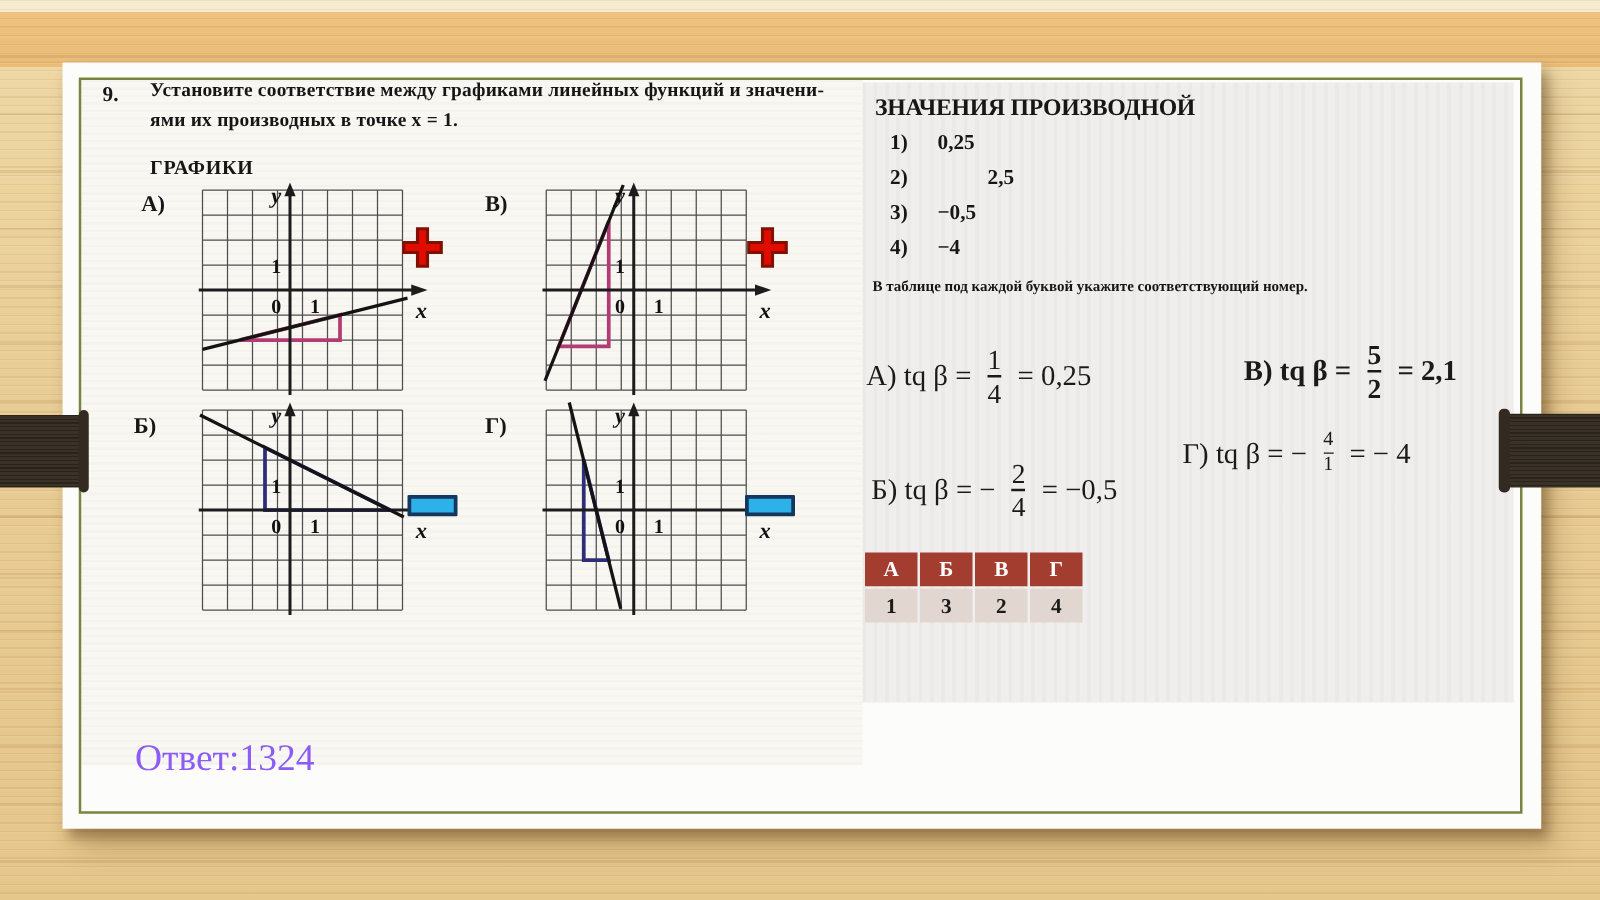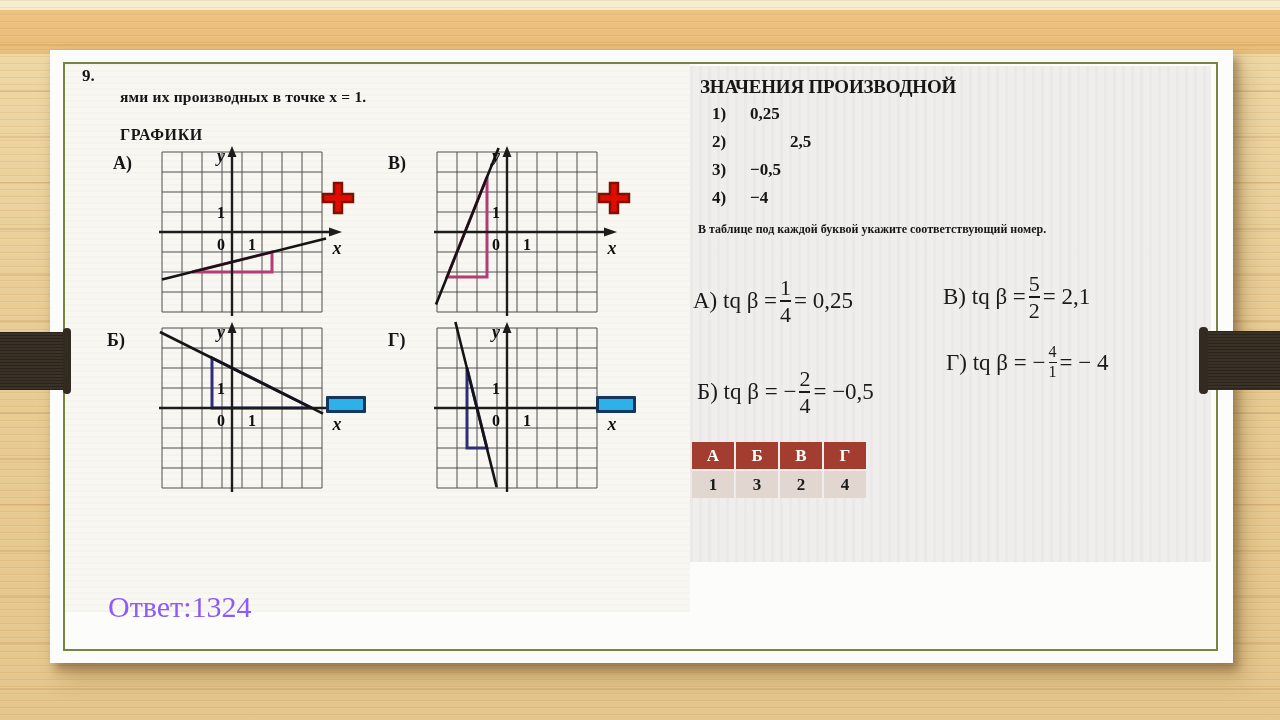--- a/index.html
+++ b/index.html
@@ -56,22 +56,22 @@
   .minus{width:34px;height:11px;background:#2cb1e8;border:3px solid #15375e;border-radius:1px;}
   .sign-bb{left:276px;top:346px;} .sign-g{left:546px;top:346px;}
 
   
   .dtitle{left:650px;top:26px;font-size:19px;font-weight:bold;letter-spacing:-0.2px;}
   .ditem{font-size:17px;font-weight:bold;}
   .dnum{position:absolute;left:662px;} .dval{position:absolute;left:700px;}
   .instr{left:648px;top:172px;font-size:12px;font-weight:bold;}
 
   
-  .formula{position:absolute;display:flex;align-items:center;gap:3px;font-size:23px;color:#1a1a1a;z-index:6;}
-  .f-a{left:643px;top:226px;} .f-v{left:893px;top:222px;}
+  .formula{position:absolute;display:flex;align-items:center;gap:13px;font-size:23px;color:#1a1a1a;z-index:6;}
+  .f-a{left:643px;top:226px;} .f-v{left:945px;top:222px;font-weight:bold;}
   .f-bb{left:647px;top:284px;margin-top:33px;} .f-g{left:896px;top:294px;}
   .frac{display:inline-flex;flex-direction:column;align-items:center;line-height:1.05;font-size:22px;}
   .frac .bar{display:block;width:100%;height:2px;background:#1a1a1a;margin:1px 0;}
   .f-g .frac{font-size:16px;}
   .f-g .frac .bar{height:1.5px;}
 
   
   .ans-table{position:absolute;left:640px;top:390px;border-collapse:separate;border-spacing:2px;z-index:6;}
   .ans-table td{width:40px;height:25px;text-align:center;vertical-align:middle;
       font-size:17px;font-weight:bold;}
@@ -87,20 +87,21 @@
 <div class="wood"></div>
 <div class="strap strap-left"></div>
 <div class="strap strap-right"></div>
 
 <div class="card">
   <div class="left-scan"></div>
   <div class="right-scan"></div>
   <div class="inner-border"></div>
 
   <span class="abs pnum">9.</span>
+  <span class="abs pline1">Установите соответствие между графиками линейных функций и значени-</span>
   <span class="abs pline2">ями их производных в точке x = 1.</span>
   <span class="abs gtitle">ГРАФИКИ</span>
 
   <span class="abs glabel gl-a">А)</span>
   <span class="abs glabel gl-b">В)</span>
   <span class="abs glabel gl-bb">Б)</span>
   <span class="abs glabel gl-g">Г)</span>
 
   <svg class="plot sv-a" width="200" height="185">
       <path d="M12 6V166M12 6H172M32 6V166M12 26H172M52 6V166M12 46H172M72 6V166M12 66H172M92 6V166M12 86H172M112 6V166M12 106H172M132 6V166M12 126H172M152 6V166M12 146H172M172 6V166M12 166H172" stroke="#4e4e4e" stroke-width="1" fill="none"></path>

